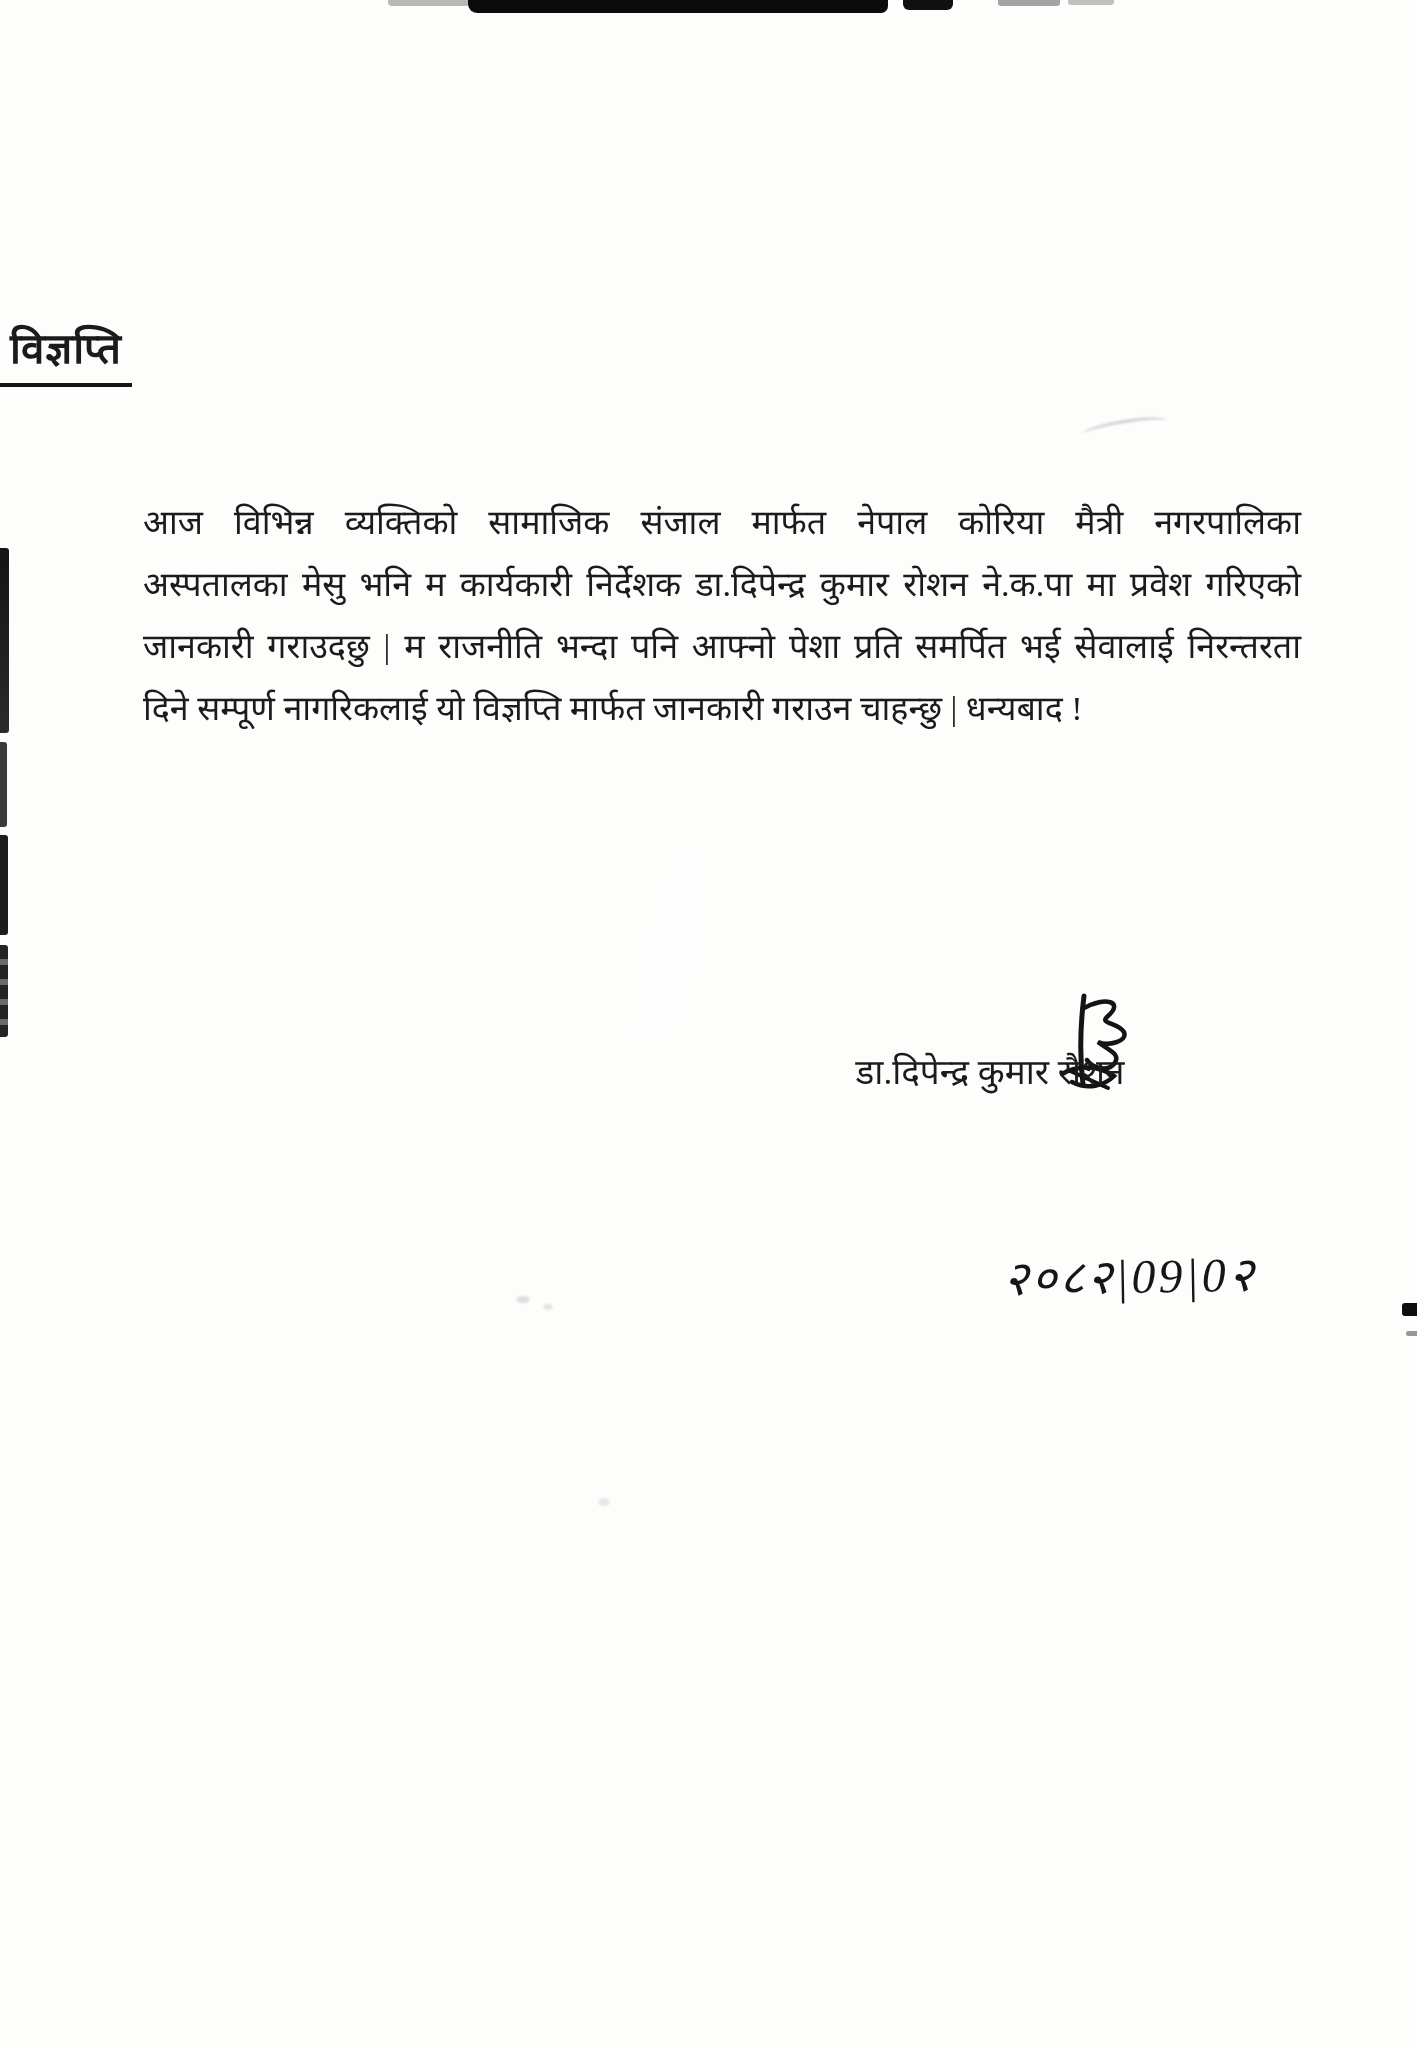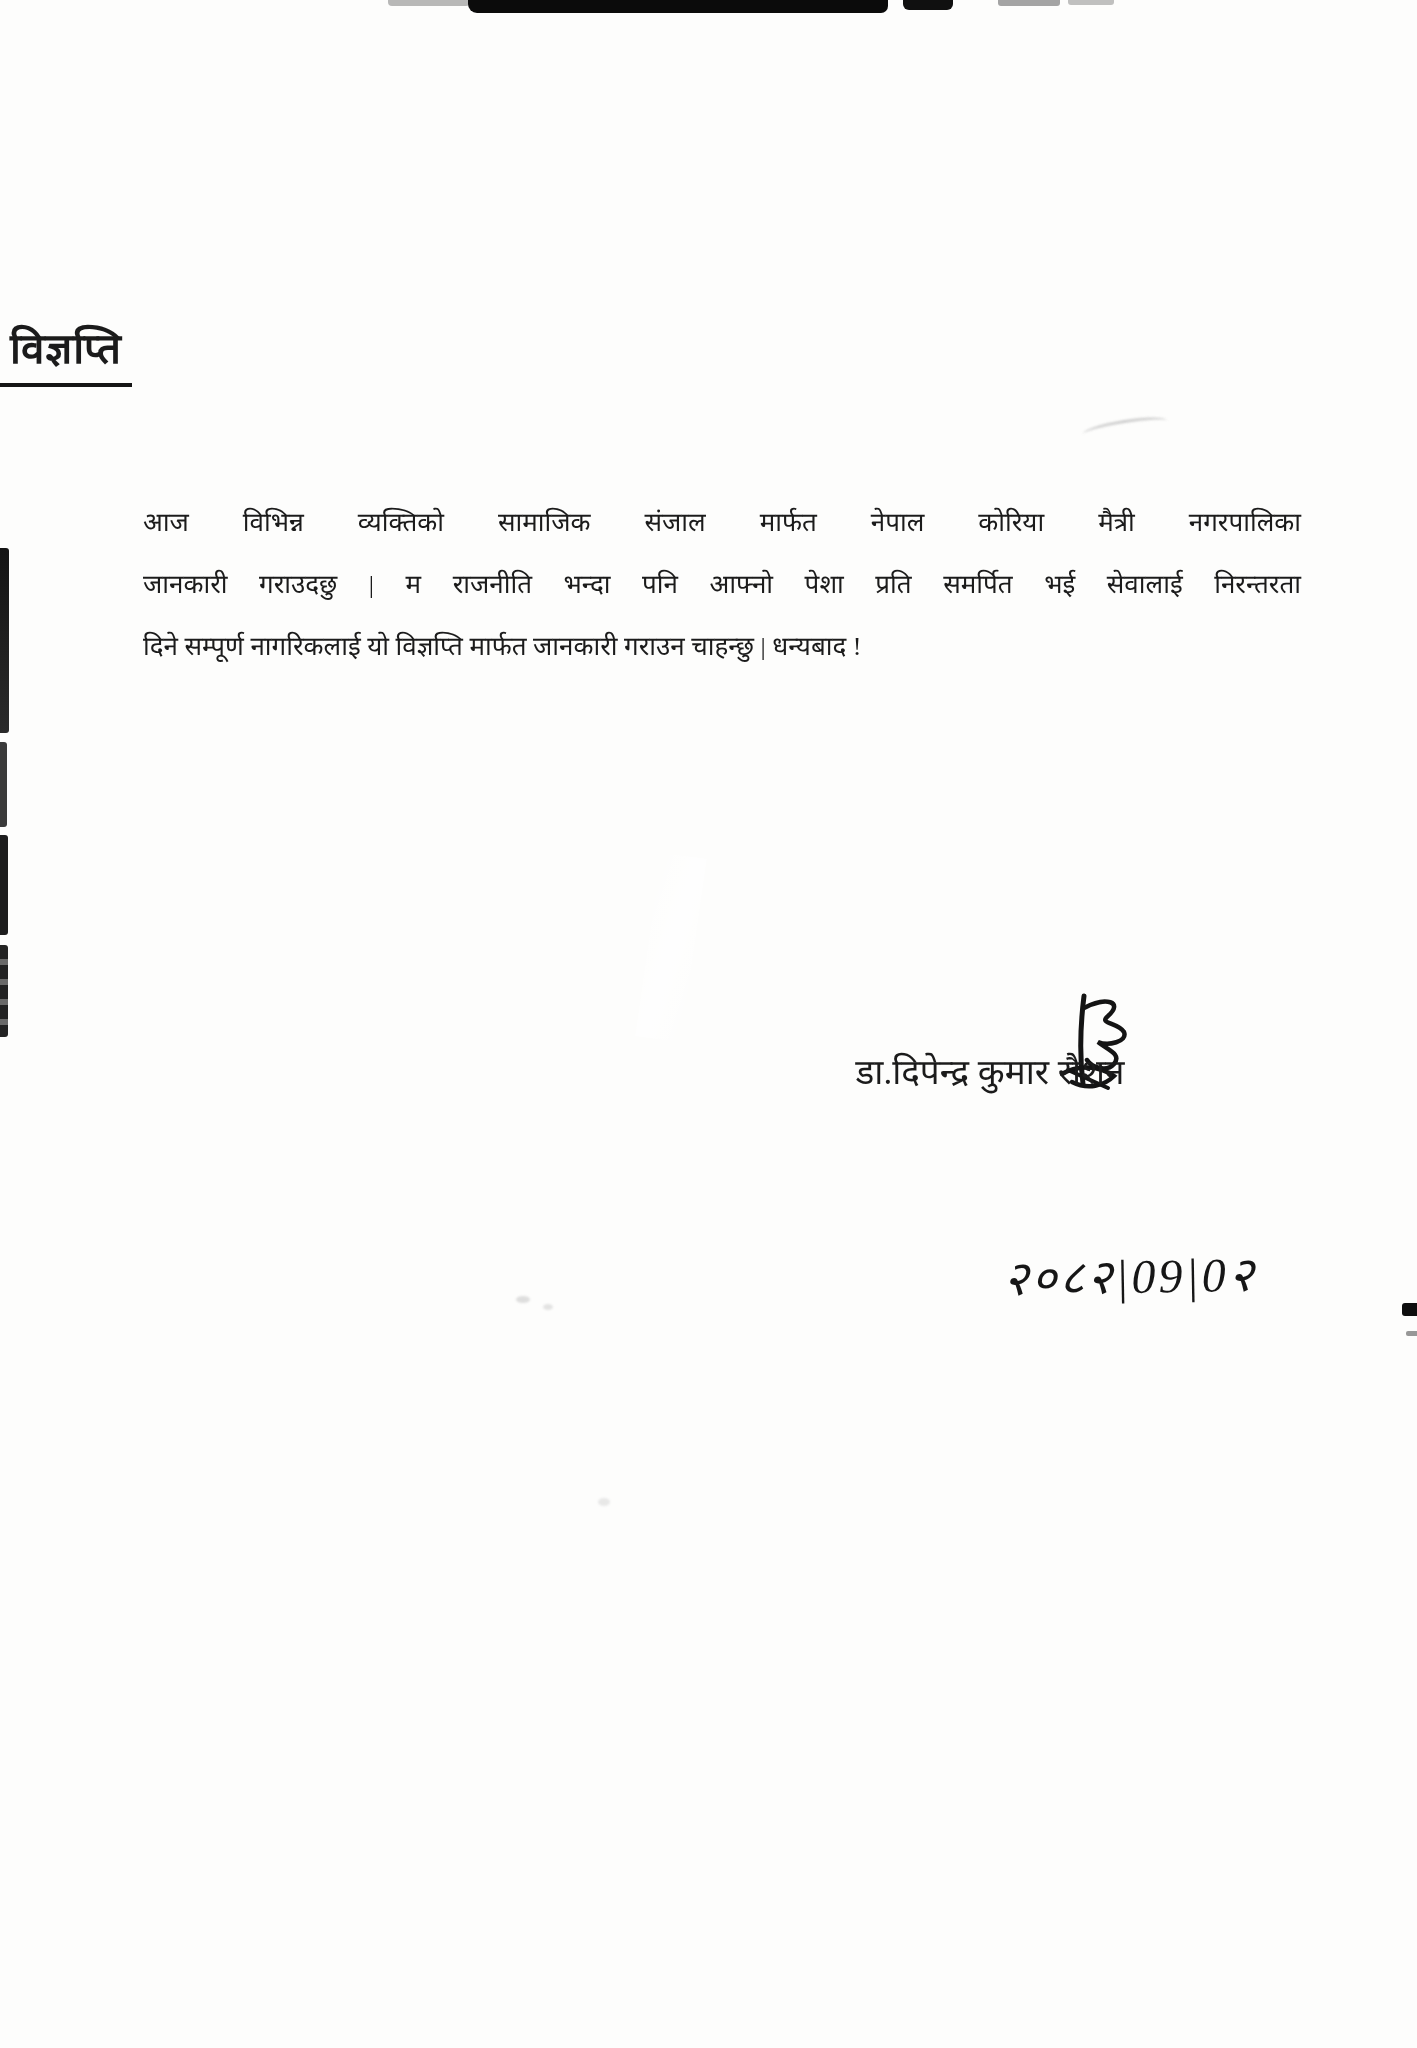--- a/index.html
+++ b/index.html
@@ -25,21 +25,21 @@
     padding:0 10px 8px 10px;
     border-bottom:4px solid #151515;
     letter-spacing:1px;
   }
 
   
   .body-block{
     position:absolute;left:143px;top:492px;width:1158px;
   }
   .body-line{
-    font-size:26px;
+    font-size:34px;
     line-height:62px;
     height:62px;
     white-space:normal;
     text-align:justify;
     text-align-last:justify;
     overflow:visible;
   }
   .body-line.last{text-align-last:left;}
 
   
@@ -114,20 +114,21 @@
   <div class="art art-smudge1"></div>
   <div class="art art-smudge2"></div>
   <div class="art art-smudge3"></div>
 
   <div class="title-wrap">
     <span class="doc-title">विज्ञप्ति</span>
   </div>
 
   <div class="body-block">
     <div class="body-line">आज विभिन्न व्यक्तिको सामाजिक संजाल मार्फत नेपाल कोरिया मैत्री नगरपालिका</div>
+    <div class="body-line">अस्पतालका मेसु भनि म कार्यकारी निर्देशक डा.दिपेन्द्र कुमार रोशन ने.क.पा मा प्रवेश गरिएको</div>
     <div class="body-line">जानकारी गराउदछु | म राजनीति भन्दा पनि आफ्नो पेशा प्रति समर्पित भई सेवालाई निरन्तरता</div>
     <div class="body-line last">दिने सम्पूर्ण नागरिकलाई यो विज्ञप्ति मार्फत जानकारी गराउन चाहन्छु | धन्यबाद !</div>
   </div>
 
   <svg class="sig-scribble" viewBox="0 0 112 108" fill="none" xmlns="http://www.w3.org/2000/svg">
     <path d="M46 4 C43 28 41 60 45 92" stroke="#141414" stroke-width="5" stroke-linecap="round"></path>
     <path d="M46 16 C68 4 86 10 70 24 C60 32 80 30 86 40 C90 50 70 54 60 50 C70 58 84 62 76 72 C69 80 54 76 49 68" stroke="#141414" stroke-width="4.5" stroke-linecap="round"></path>
     <path d="M24 82 C40 72 62 74 76 84 C66 94 50 98 34 90" stroke="#141414" stroke-width="4.5" stroke-linecap="round"></path>
     <path d="M30 78 L70 96" stroke="#141414" stroke-width="4" stroke-linecap="round"></path>
   </svg>

